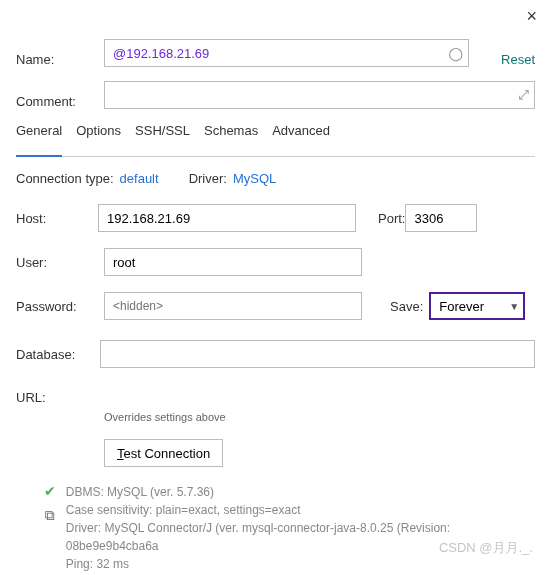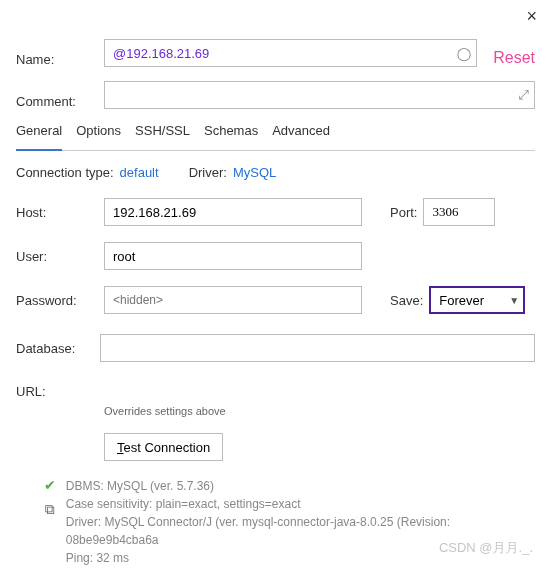--- a/index.html
+++ b/index.html
@@ -40,38 +40,38 @@
     .input-with-icon { position: relative; flex: 1; }
     .input-with-icon .text-input { width: 100%; padding-right: 28px; }
     .trailing-icon {
       position: absolute;
       right: 6px;
       top: 50%;
       transform: translateY(-50%);
       color: #888;
       font-size: 13px;
     }
-    .reset-link { color: #ec4899; font-size: 16px; margin-left: 10px; cursor: pointer; }
+    .reset-link { color: #0f766e; font-size: 13px; margin-left: 26px; cursor: pointer; }
     .tabs {
       display: flex;
       gap: 14px;
       border-bottom: 1px solid #ccc;
       margin-bottom: 14px;
       padding-bottom: 6px;
     }
     .tab { color: #333; font-size: 13px; cursor: pointer; padding-bottom: 2px; }
-    .tab.active { border-bottom: 2px solid #3874d0; margin-bottom: -7px; padding-bottom: 11px; }
+    .tab.active { border-bottom: 2px solid #3874d0; margin-bottom: -7px; padding-bottom: 17px; }
     .conn-line { display: flex; gap: 6px; align-items: center; margin-bottom: 18px; flex-wrap: wrap; }
     .conn-line .lbl { color: #333; }
     .conn-line .link { color: #2470d8; cursor: pointer; }
-    .host-row { display: flex; align-items: center; gap: 6px; margin-bottom: 16px; }
+    .host-row { display: flex; align-items: center; margin-bottom: 16px; }
     .host-row .form-label { width: 82px; }
     .host-input { width: 258px; height: 28px; border: 1px solid #bbb; padding: 0 8px; font-size: 13px; }
     .port-label { margin-left: 22px; }
-    .port-input { width: 72px; height: 28px; border: 1px solid #bbb; padding: 0 8px; font-size: 13px; font-family: Liberation Serif, serif; }
+    .port-input { width: 72px; height: 28px; border: 1px solid #bbb; padding: 0 8px; font-size: 13px; }
     .user-row { display: flex; align-items: center; gap: 6px; margin-bottom: 16px; }
     .user-input { width: 258px; height: 28px; border: 1px solid #bbb; padding: 0 8px; font-size: 13px; }
     .pwd-row { display: flex; align-items: center; gap: 6px; margin-bottom: 20px; }
     .pwd-input { width: 258px; height: 28px; border: 1px solid #bbb; padding: 0 8px; font-size: 12px; color: #aaa; }
     .save-label { margin-left: 22px; }
     .select-wrap { position: relative; }
     .select-input { width: 96px; height: 28px; border: 2px solid #4c1d95; padding: 0 22px 0 8px; font-size: 13px; background: #fff; }
     .select-wrap .chev { position: absolute; right: 6px; top: 50%; transform: translateY(-50%); color: #555; font-size: 10px; pointer-events: none; }
     .db-row { display: flex; align-items: center; gap: 2px; margin-bottom: 22px; }
     .db-input { flex: 1; height: 28px; border: 1px solid #bbb; padding: 0 8px; }

